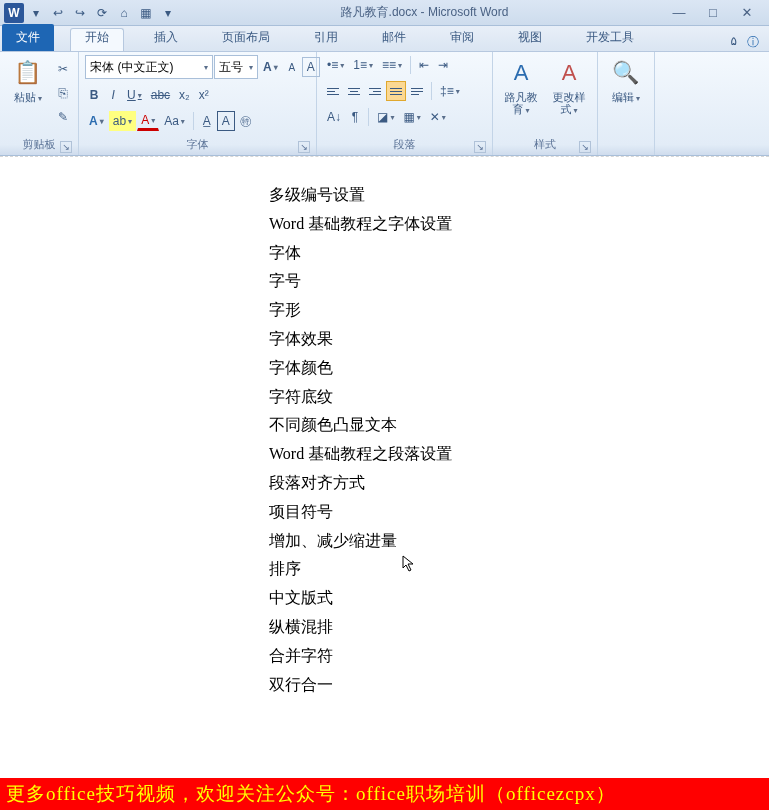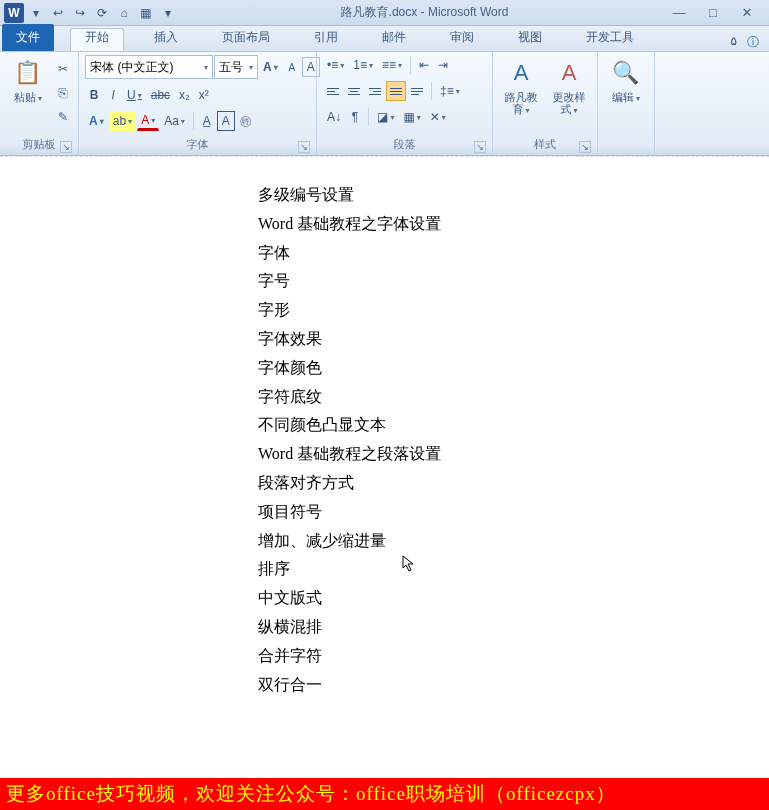--- a/index.html
+++ b/index.html
@@ -35,21 +35,21 @@
 
 .font-combo, .size-combo { height: 24px; border: 1px solid #a9bfd9; background: #fff; font-size: 12px; display: flex; align-items: center; padding: 0 4px; }
 .font-combo { width: 128px; } .size-combo { width: 44px; }
 .combo-arrow { margin-left: auto; font-size: 8px; color: #5a6f8c; }
 
 .align-btn { width: 20px; height: 20px; display:flex; flex-direction:column; justify-content:center; gap:2px; padding:3px; cursor:pointer; border:1px solid transparent;}
 .align-btn div { height:1px; background:#3b5a82; }
 .align-btn.sel { background:#fbd893; border-color:#e0a82e; }
 
 .doc-area { position: absolute; top: 156px; left: 0; right: 0; bottom: 32px; background: #fff; overflow: hidden; border-top:1px dashed #d6d6d6; }
-.doc-area .page { padding: 24px 0 0 258px; }
+.doc-area .page { padding: 24px 0 0 258px; margin-left: 11px; }
 .doc-area p { font-size: 16px; color: #000; line-height: 1.8; font-family: "SimSun","宋体",serif;}
 
 .cursor { position:absolute; left:402px; top:398px; width:14px; height:18px; pointer-events:none;}
 .cursor svg{width:100%;height:100%;}
 
 .footer { position: absolute; bottom: 0; left: 0; right: 0; height: 32px; background: #ff0000; color: #ffff00; font-size: 19px; display: flex; align-items: center; padding: 0 6px; font-family:"SimSun",serif; letter-spacing:1px;}
 </style>
 </head>
 <body>
 

